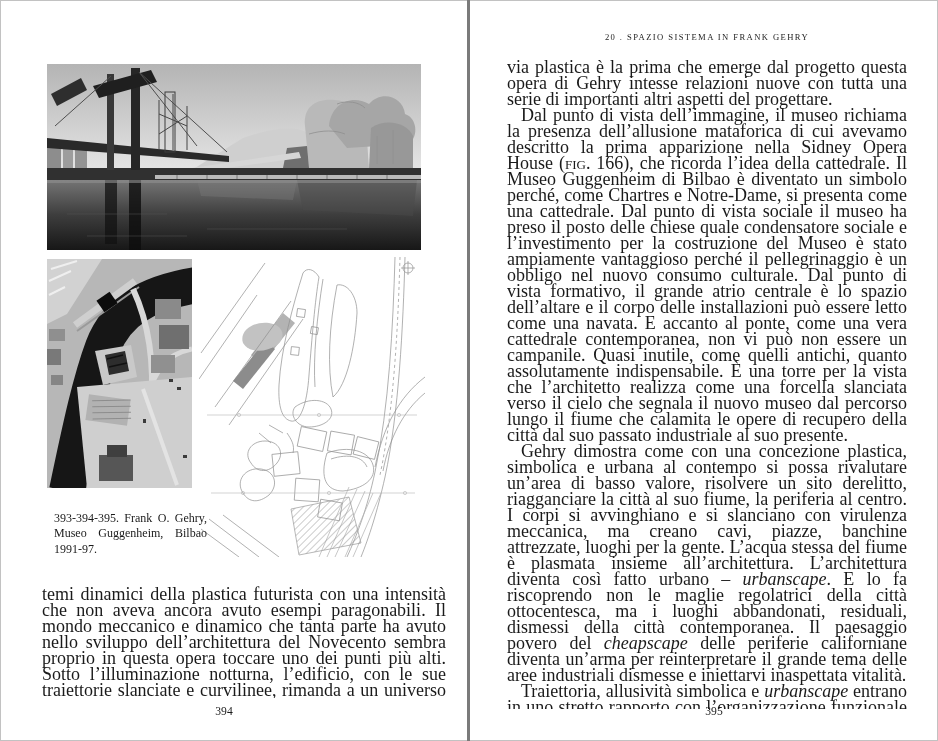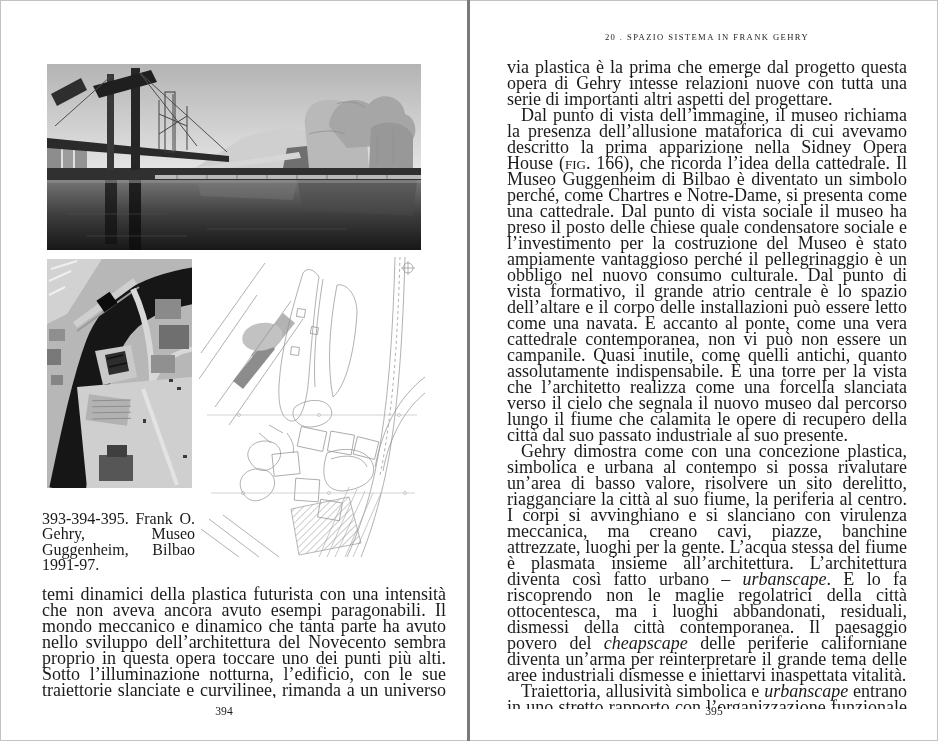--- a/index.html
+++ b/index.html
@@ -18,22 +18,22 @@
     text-align:center;color:#242424;white-space:nowrap;
   }
   .page.left .running-head{left:55px;width:404px;margin-top:40px;}
   .page.right .running-head{left:37px;width:400px;}
   figure.fig{position:absolute;margin:0;padding:0;}
   figure.fig svg{display:block;width:100%;height:100%;}
   .fig-photo{left:47px;top:64px;width:374px;height:186px;}
   .fig-aerial{left:47px;top:259px;width:145px;height:229px;}
   .fig-plan{left:199px;top:257px;width:226px;height:300px;}
   .caption{
-    position:absolute;left:42px;top:511px;width:153px;
-    font-size:16px;line-height:15.4px;text-align:justify;
+    position:absolute;left:54px;top:511px;width:153px;
+    font-size:12px;line-height:15.4px;text-align:justify;
   }
   .body{
     font-size:18px;line-height:16px;text-align:justify;margin:0;
     hyphens:auto;-webkit-hyphens:auto;
   }
   .left-body{position:absolute;left:42px;top:559px;width:404px;height:112px;overflow:hidden;margin-top:27px;}
   .text-column{position:absolute;left:37px;top:59px;width:400px;height:650px;overflow:hidden;}
   .indent{text-indent:14px;}
   .runon{text-align-last:justify;}
   .page-number{position:absolute;top:705px;font-size:11.6px;text-align:center;}

